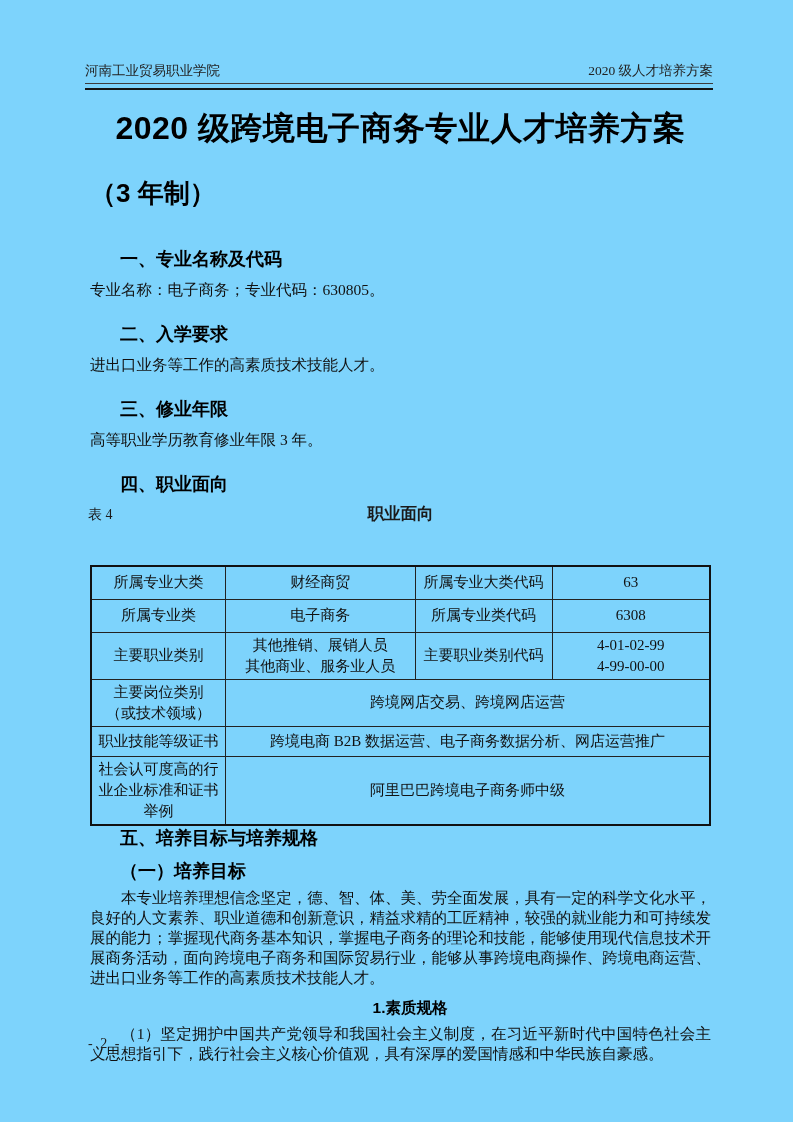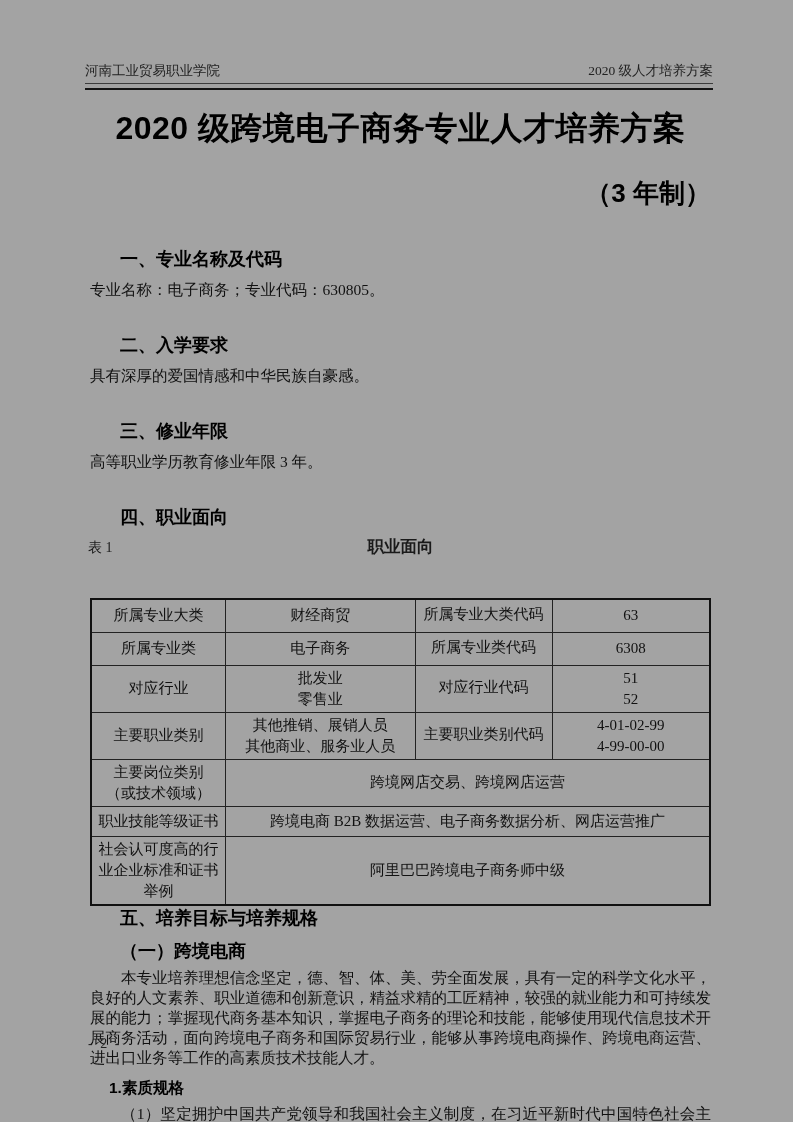--- a/index.html
+++ b/index.html
@@ -1,54 +1,54 @@
 <!DOCTYPE html>
 <html><head>
 <meta charset="utf-8">
 <style>
   html,body{margin:0;padding:0;background:#ffffff;}
   .page{
     width:793px;height:1122px;box-sizing:border-box;position:relative;
-    background:#a3a3a3;color:#1a1a1a;overflow:hidden;
+    background:#7dd3fc;color:#1a1a1a;overflow:hidden;
     padding:62px 82px 0 90px;
     font-family:"Liberation Serif","DejaVu Serif",serif;
   }
   
   .hdr{display:flex;justify-content:space-between;align-items:flex-end;
        font-size:13.5px;color:#222;margin-left:-5px;margin-right:-2px;}
   .hdr-rule{margin-left:-5px;margin-right:-2px;margin-top:3px;height:4px;
        border-top:1px solid #3c3c3c;border-bottom:2px solid #141414;}
   
   .doc-title{margin-top:17px;text-align:center;font-family:"Liberation Sans","DejaVu Sans",sans-serif;
        font-weight:bold;font-size:32px;color:#000;letter-spacing:.5px;}
-  .doc-subtitle{margin-top:25px;text-align:right;font-family:"Liberation Sans","DejaVu Sans",sans-serif;
+  .doc-subtitle{margin-top:25px;text-align:left;font-family:"Liberation Sans","DejaVu Sans",sans-serif;
        font-weight:bold;font-size:26px;color:#000;}
   
   .h-sec{font-family:"Liberation Sans","DejaVu Sans",sans-serif;font-weight:bold;
        font-size:18px;color:#000;padding-left:30px;}
   .mt-big{margin-top:36px;}
-  .mt-sec{margin-top:32px;}
+  .mt-sec{margin-top:21px;}
   .body-line{font-size:15.5px;margin-top:9px;color:#111;}
   
   .tbl-cap{position:relative;margin-top:7px;height:22px;}
   .tbl-label{position:absolute;left:-2px;top:3px;font-size:14px;}
   .tbl-title{text-align:center;font-family:"Liberation Sans","DejaVu Sans",sans-serif;
        font-weight:bold;font-size:16.5px;}
   
   table.job{width:100%;border-collapse:collapse;margin-top:2px;table-layout:fixed;}
   table.job td{border:1px solid #222;text-align:center;vertical-align:middle;
        font-size:15px;line-height:21px;white-space:pre-line;padding:2px 4px;color:#111;}
   table.job{border:2px solid #111;margin-top:40px;}
-  td.c0{width:21.5%;} td.c1{width:31%;} td.c2{width:22%;font-family:Liberation Mono, monospace;} td.c3{width:25.5%;}
+  td.c0{width:21.5%;} td.c1{width:31%;} td.c2{width:22%;} td.c3{width:25.5%;}
   tr.r-s{height:33px;} tr.r-m{height:45px;} tr.r-1{height:30px;} tr.r-xl{height:62px;padding-left:31px;}
   
   .h-sub{font-family:"Liberation Sans","DejaVu Sans",sans-serif;font-weight:bold;
        font-size:18px;color:#000;padding-left:30px;margin-top:9px;}
   .h-num{font-family:"Liberation Sans","DejaVu Sans",sans-serif;font-weight:bold;
-       font-size:15.5px;color:#000;padding-left:19px;margin-top:10px;}
+       font-size:15.5px;color:#000;padding-left:19px;margin-top:10px;text-align:center;}
   .para{font-size:15.5px;line-height:20px;text-align:justify;text-indent:31px;
        margin-top:5px;color:#111;}
   
   .pagenum{position:absolute;left:88px;bottom:70px;font-size:14px;color:#222;letter-spacing:2px;}
 </style>
 </head>
 <body>
 
 <div class="page">
 
@@ -58,53 +58,45 @@
   </div>
   <div class="hdr-rule"></div>
 
   <div class="doc-title">2020 级跨境电子商务专业人才培养方案</div>
   <div class="doc-subtitle">（3 年制）</div>
 
   <div class="h-sec mt-big">一、专业名称及代码</div>
   <div class="body-line">专业名称：电子商务；专业代码：630805。</div>
 
   <div class="h-sec mt-sec">二、入学要求</div>
-  <div class="body-line">具有深厚的爱国情感和中华民族自豪感。</div>
+  <div class="body-line">进出口业务等工作的高素质技术技能人才。</div>
 
   <div class="h-sec mt-sec">三、修业年限</div>
   <div class="body-line">高等职业学历教育修业年限 3 年。</div>
 
   <div class="h-sec mt-sec">四、职业面向</div>
 
   <div class="tbl-cap">
-    <span class="tbl-label">表 1</span>
+    <span class="tbl-label">表 4</span>
     <div class="tbl-title">职业面向</div>
   </div>
 
   <table class="job">
     <tbody>
       <tr class="r-s">
         <td class="c0">所属专业大类</td>
         <td class="c1">财经商贸</td>
         <td class="c2">所属专业大类代码</td>
         <td class="c3">63</td>
       </tr>
       <tr class="r-s">
         <td class="c0">所属专业类</td>
         <td class="c1">电子商务</td>
         <td class="c2">所属专业类代码</td>
         <td class="c3">6308</td>
-      </tr>
-      <tr class="r-m">
-        <td class="c0">对应行业</td>
-        <td class="c1">批发业
-零售业</td>
-        <td class="c2">对应行业代码</td>
-        <td class="c3">51
-52</td>
       </tr>
       <tr class="r-m">
         <td class="c0">主要职业类别</td>
         <td class="c1">其他推销、展销人员
 其他商业、服务业人员</td>
         <td class="c2">主要职业类别代码</td>
         <td class="c3">4-01-02-99
 4-99-00-00</td>
       </tr>
       <tr class="r-m">
@@ -119,19 +111,19 @@
       <tr class="r-xl">
         <td class="c0">社会认可度高的行
 业企业标准和证书
 举例</td>
         <td colspan="3">阿里巴巴跨境电子商务师中级</td>
       </tr>
     </tbody>
   </table>
 
   <div class="h-sec" style="">五、培养目标与培养规格</div>
-  <div class="h-sub">（一）跨境电商</div>
+  <div class="h-sub">（一）培养目标</div>
   <div class="para">本专业培养理想信念坚定，德、智、体、美、劳全面发展，具有一定的科学文化水平，良好的人文素养、职业道德和创新意识，精益求精的工匠精神，较强的就业能力和可持续发展的能力；掌握现代商务基本知识，掌握电子商务的理论和技能，能够使用现代信息技术开展商务活动，面向跨境电子商务和国际贸易行业，能够从事跨境电商操作、跨境电商运营、进出口业务等工作的高素质技术技能人才。</div>
   <div class="h-num">1.素质规格</div>
   <div class="para">（1）坚定拥护中国共产党领导和我国社会主义制度，在习近平新时代中国特色社会主义思想指引下，践行社会主义核心价值观，具有深厚的爱国情感和中华民族自豪感。</div>
 
   <div class="pagenum">- 2 -</div>
 </div>
 
 </body></html>

